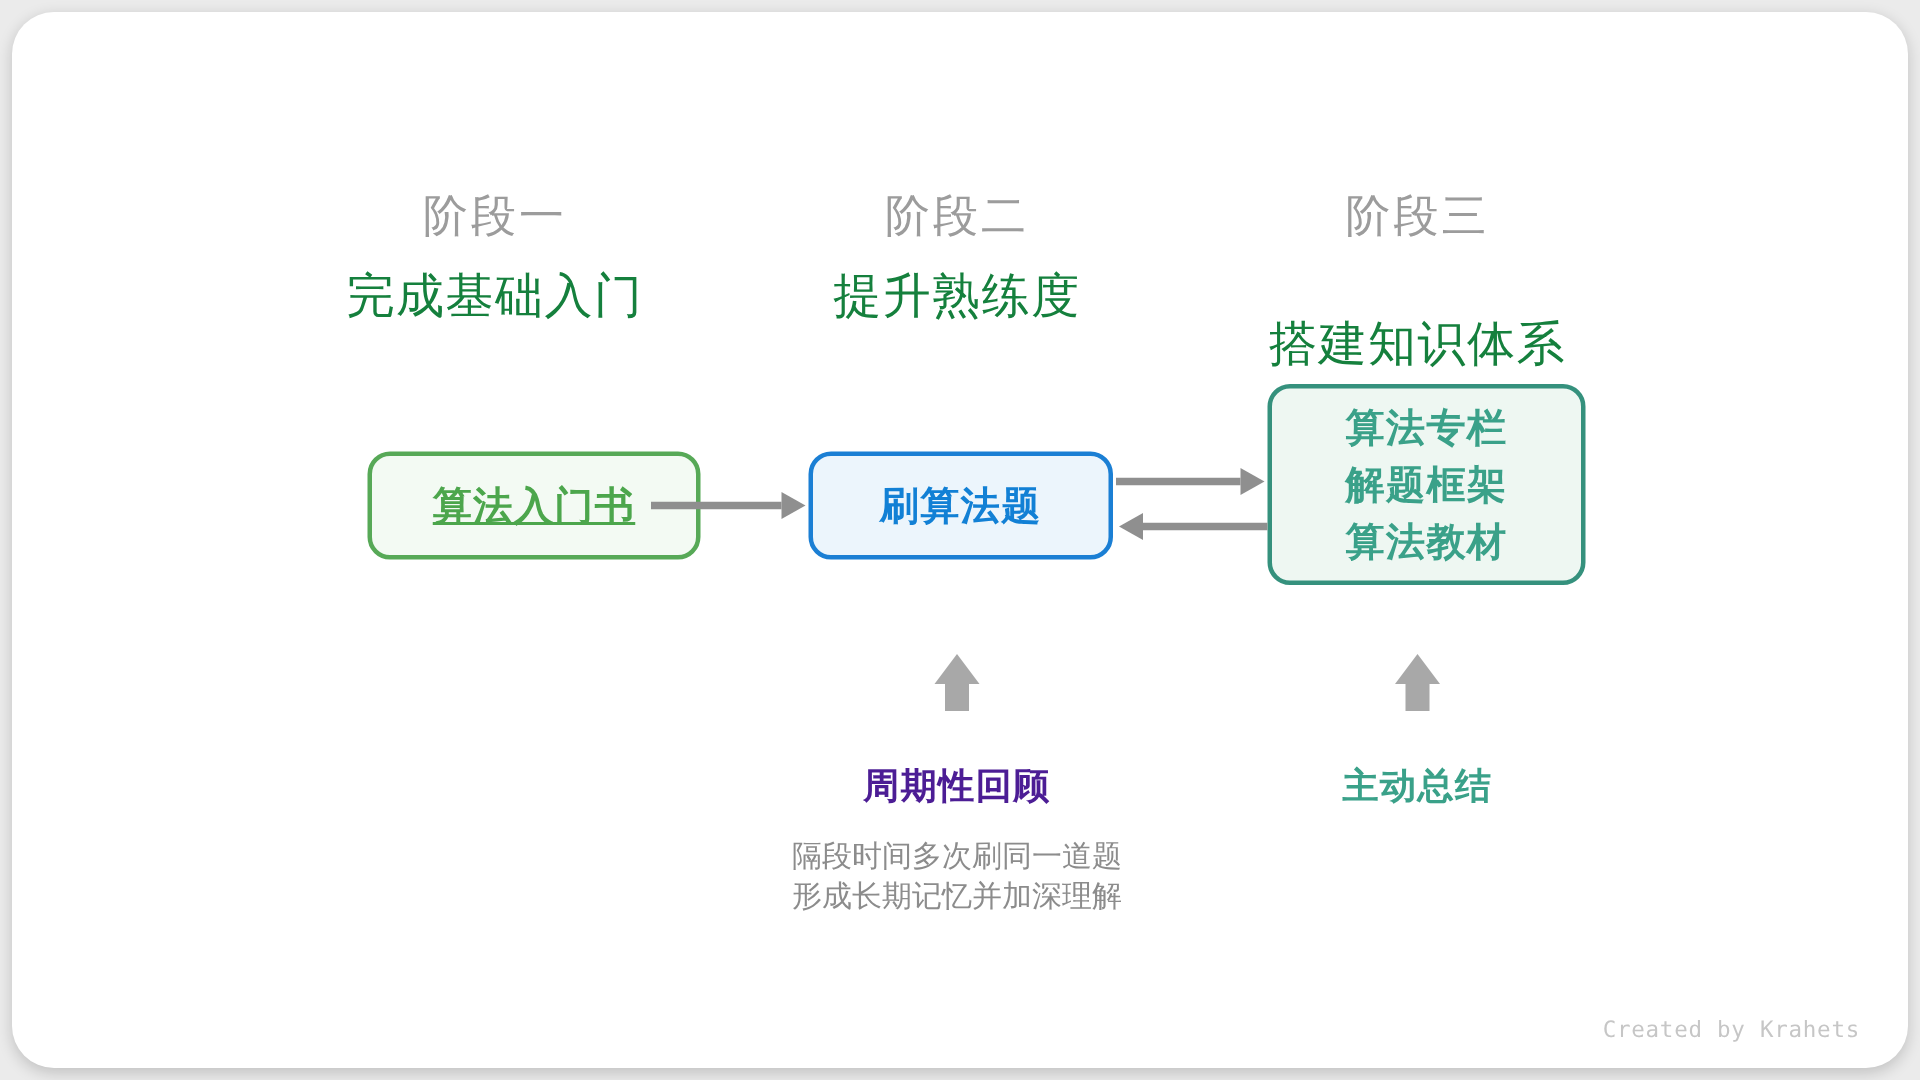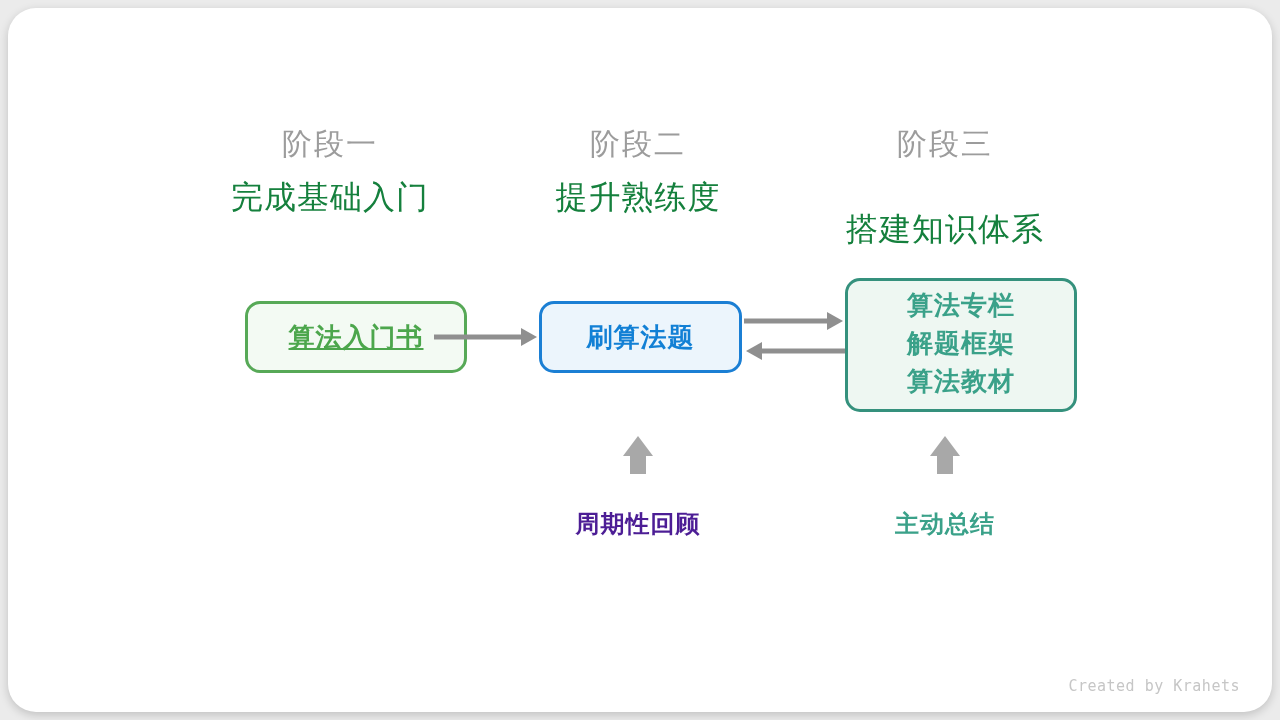--- a/index.html
+++ b/index.html
@@ -63,21 +63,21 @@
   <div class="abs ctr stage-sub" style="left:795px; top:176px;margin-top:32px;">搭建知识体系</div>
 
   <div class="abs box box-green" style="left:245px; top:301px; width:222px; height:72px;text-decoration:underline;">
     <span class="box-label">算法入门书</span>
   </div>
 
   <div class="abs box box-blue" style="left:539px; top:301px; width:203px; height:72px;">
     <span class="box-label">刷算法题</span>
   </div>
 
-  <div class="abs box box-teal" style="left:845px; top:278px; width:232px; height:134px;font-family:Liberation Mono, monospace;">
+  <div class="abs box box-teal" style="left:845px; top:256px; width:212px; height:134px;">
     <span class="box-label">算法专栏</span>
     <span class="box-label">解题框架</span>
     <span class="box-label">算法教材</span>
   </div>
 
   <svg class="arrow-layer" width="1280" height="720" viewBox="0 0 1280 720">
     <g>
       <line x1="434" y1="337" x2="521" y2="337" stroke="#8f8f8f" stroke-width="5"></line>
       <polygon points="521,328 537,337 521,346" fill="#8f8f8f"></polygon>
     </g>
@@ -87,17 +87,21 @@
     </g>
     <g>
       <line x1="845" y1="351" x2="762" y2="351" stroke="#8f8f8f" stroke-width="5"></line>
       <polygon points="762,342 746,351 762,360" fill="#8f8f8f"></polygon>
     </g>
     <polygon points="638,436 653,456 646,456 646,474 630,474 630,456 623,456" fill="#a8a8a8"></polygon>
     <polygon points="945,436 960,456 953,456 953,474 937,474 937,456 930,456" fill="#a8a8a8"></polygon>
   </svg>
 
   <div class="abs ctr anno-label anno-blue" style="left:488px; top:508px;">周期性回顾</div>
+  <div class="abs ctr desc" style="left:468px; top:558px;">
+    <div>隔段时间多次刷同一道题</div>
+    <div>形成长期记忆并加深理解</div>
+  </div>
 
   <div class="abs ctr anno-label anno-teal" style="left:795px; top:508px;">主动总结</div>
 
   <div class="abs credit" style="right:40px; top:677px;">Created by Krahets</div>
 </div>
 
 </body></html>

